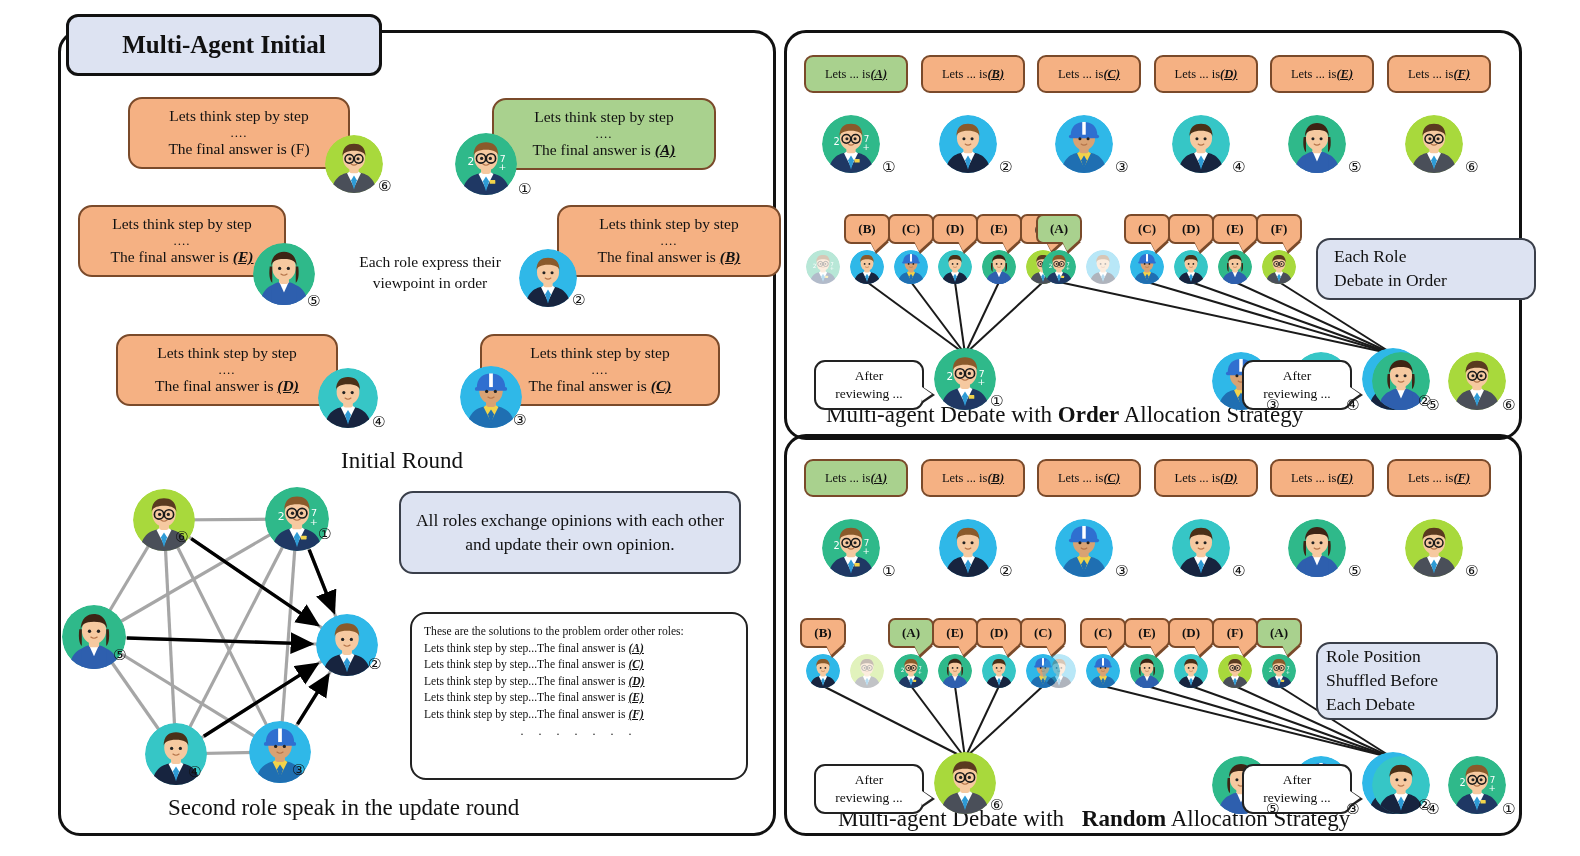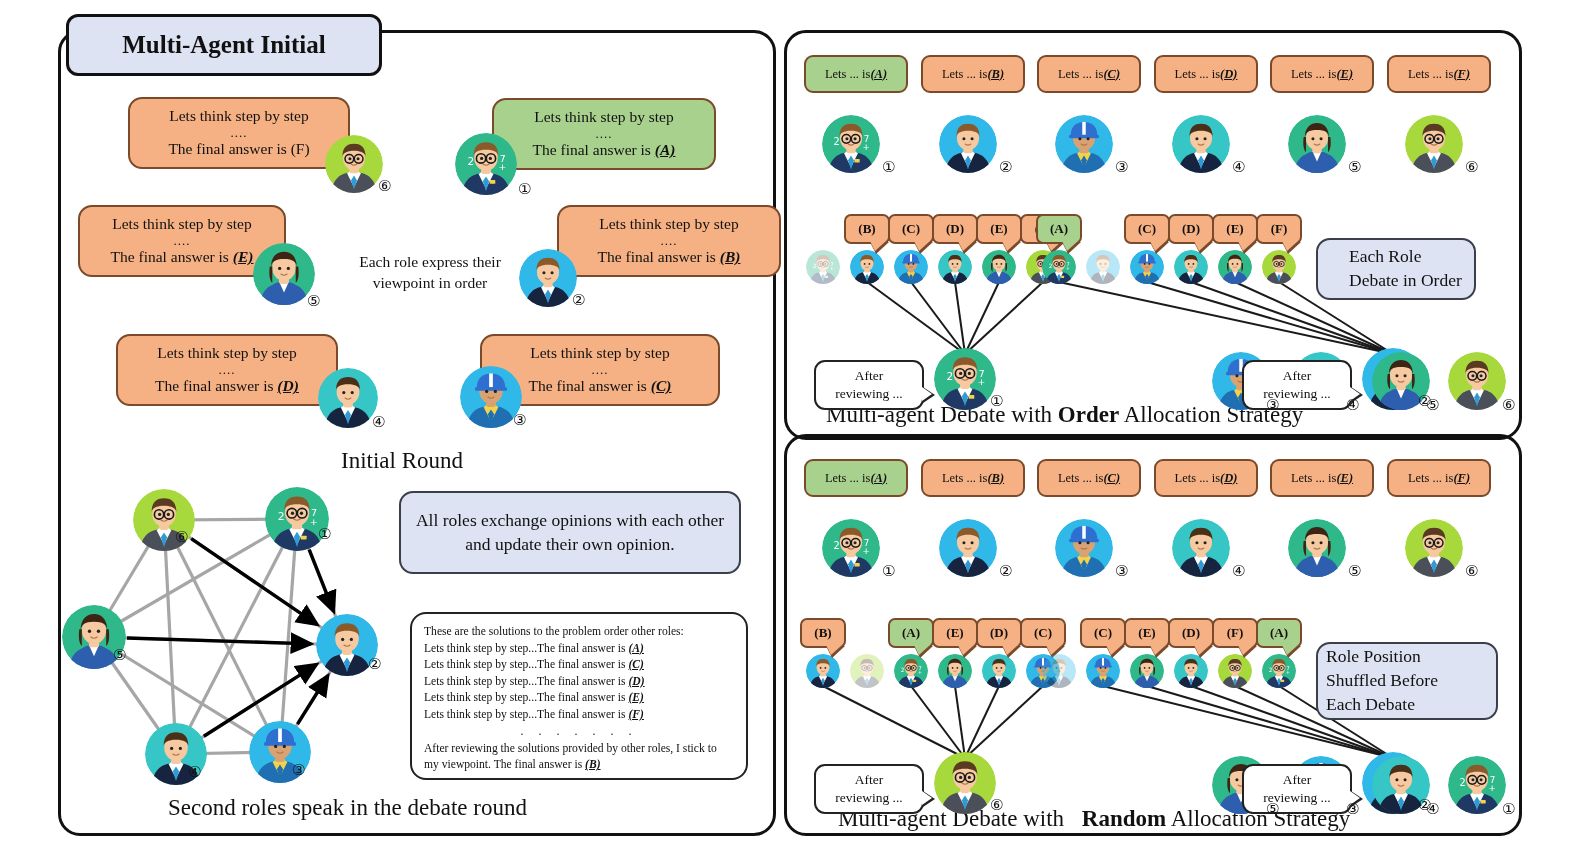--- a/index.html
+++ b/index.html
@@ -224,21 +224,21 @@
         <rect x="47" y="12" width="6" height="22" fill="#ffffff"></rect>
     <circle cx="43" cy="41" r="2.6" fill="#222"></circle>
         <circle cx="57" cy="41" r="2.6" fill="#222"></circle>
     <path d="M45 50 Q50 54 55 50" stroke="#b5744a" stroke-width="1.8" fill="none" stroke-linecap="round"></path>
 
   </svg>
     </div>
     <div class="avnum" style="left:513px;top:411px;">③</div>
     <div class="note" style="left:345px;top:252px;width:170px;text-align:center;">Each role express their viewpoint in order</div>
     <div class="caption" style="left:341px;top:448px;">Initial Round</div>
-    <div class="caption" style="left:168px;top:795px;">Second roles speak in the debate round</div>
+    <div class="caption" style="left:168px;top:795px;">Second role speak in the update round</div>
     <div class="infobox" style="left:399px;top:491px;width:342px;height:83px;">All roles exchange opinions with each other and update their own opinion.</div>
     <svg class="edges" width="760" height="820">
       <line x1="164" y1="520" x2="297" y2="519" stroke="#a6a6a6" stroke-width="3.2"></line>
       <line x1="164" y1="520" x2="94" y2="637" stroke="#a6a6a6" stroke-width="3.2"></line>
       <line x1="164" y1="520" x2="176" y2="754" stroke="#a6a6a6" stroke-width="3.2"></line>
       <line x1="164" y1="520" x2="280" y2="752" stroke="#a6a6a6" stroke-width="3.2"></line>
       <line x1="164" y1="520" x2="347" y2="645" stroke="#a6a6a6" stroke-width="3.2"></line>
       <line x1="297" y1="519" x2="94" y2="637" stroke="#a6a6a6" stroke-width="3.2"></line>
       <line x1="297" y1="519" x2="176" y2="754" stroke="#a6a6a6" stroke-width="3.2"></line>
       <line x1="297" y1="519" x2="280" y2="752" stroke="#a6a6a6" stroke-width="3.2"></line>
@@ -387,21 +387,20 @@
     <div class="avnum" style="left:188px;top:763px;">④</div>
     <div class="avnum" style="left:292px;top:761px;">③</div>
     <div id="solution-box">
       <div>These are the solutions to the problem order other roles:</div>
       <div>Lets think step by step...The final answer is <span class="ans">(A)</span></div>
       <div>Lets think step by step...The final answer is <span class="ans">(C)</span></div>
       <div>Lets think step by step...The final answer is <span class="ans">(D)</span></div>
       <div>Lets think step by step...The final answer is <span class="ans">(E)</span></div>
       <div>Lets think step by step...The final answer is <span class="ans">(F)</span></div>
       <div class="centerdots">. . . . . . .</div>
-      <div>After reviewing the solutions provided by other roles, I stick to my viewpoint. The final answer is <span class="ans">(B)</span></div>
     </div>
   </div>
 
 <div class="frame" id="right-top"></div>
 <div class="frame" id="right-bottom"></div>
 
 <div id="right-content">
     <div class="mini green" style="left:804px;top:55px;width:104px;">Lets ... is <span class="ans">(A)</span></div>
     <div class="av" style="left:822px;top:115px;width:58px;height:58px;">
       <svg viewBox="0 0 100 100" width="58" height="58" style="display:block;opacity:1">
@@ -921,21 +920,21 @@
     <path d="M45 50 Q50 54 55 50" stroke="#b5744a" stroke-width="1.8" fill="none" stroke-linecap="round"></path>
     <g stroke="#1a1a1a" stroke-width="2.6" fill="none">
           <circle cx="42" cy="41" r="7.5"></circle>
           <circle cx="58" cy="41" r="7.5"></circle>
           <path d="M49.5 41 L50.5 41"></path>
         </g>
 
   </svg>
     </div>
     <div class="avnum" style="left:1502px;top:396px;">⑥</div>
-    <div class="infobox" style="left:1316px;top:238px;width:160px;height:62px;white-space:pre-line;text-align:left;justify-content:flex-start;padding-left:31px;">Each Role
+    <div class="infobox" style="left:1316px;top:238px;width:220px;height:62px;white-space:pre-line;text-align:left;justify-content:flex-start;padding-left:16px;">Each Role
 Debate in Order</div>
     <div class="caption" style="left:826px;top:402px;">Multi-agent Debate with <span style="font-weight:bold;">Order</span> Allocation Strategy</div>
     <div class="mini green" style="left:804px;top:459px;width:104px;">Lets ... is <span class="ans">(A)</span></div>
     <div class="av" style="left:822px;top:519px;width:58px;height:58px;">
       <svg viewBox="0 0 100 100" width="58" height="58" style="display:block;opacity:1">
     <circle cx="50" cy="50" r="50" fill="#2fb98a"></circle>
     <path d="M12 100 C12 74 30 64 50 64 C70 64 88 74 88 100 Z" fill="#1f3864"></path>
     <path d="M38 66 L50 90 L62 66 L56 62 L44 62 Z" fill="#ffffff"></path>
     <path d="M50 70 L45 78 L50 94 L55 78 Z" fill="#2e9bd6"></path>
 

